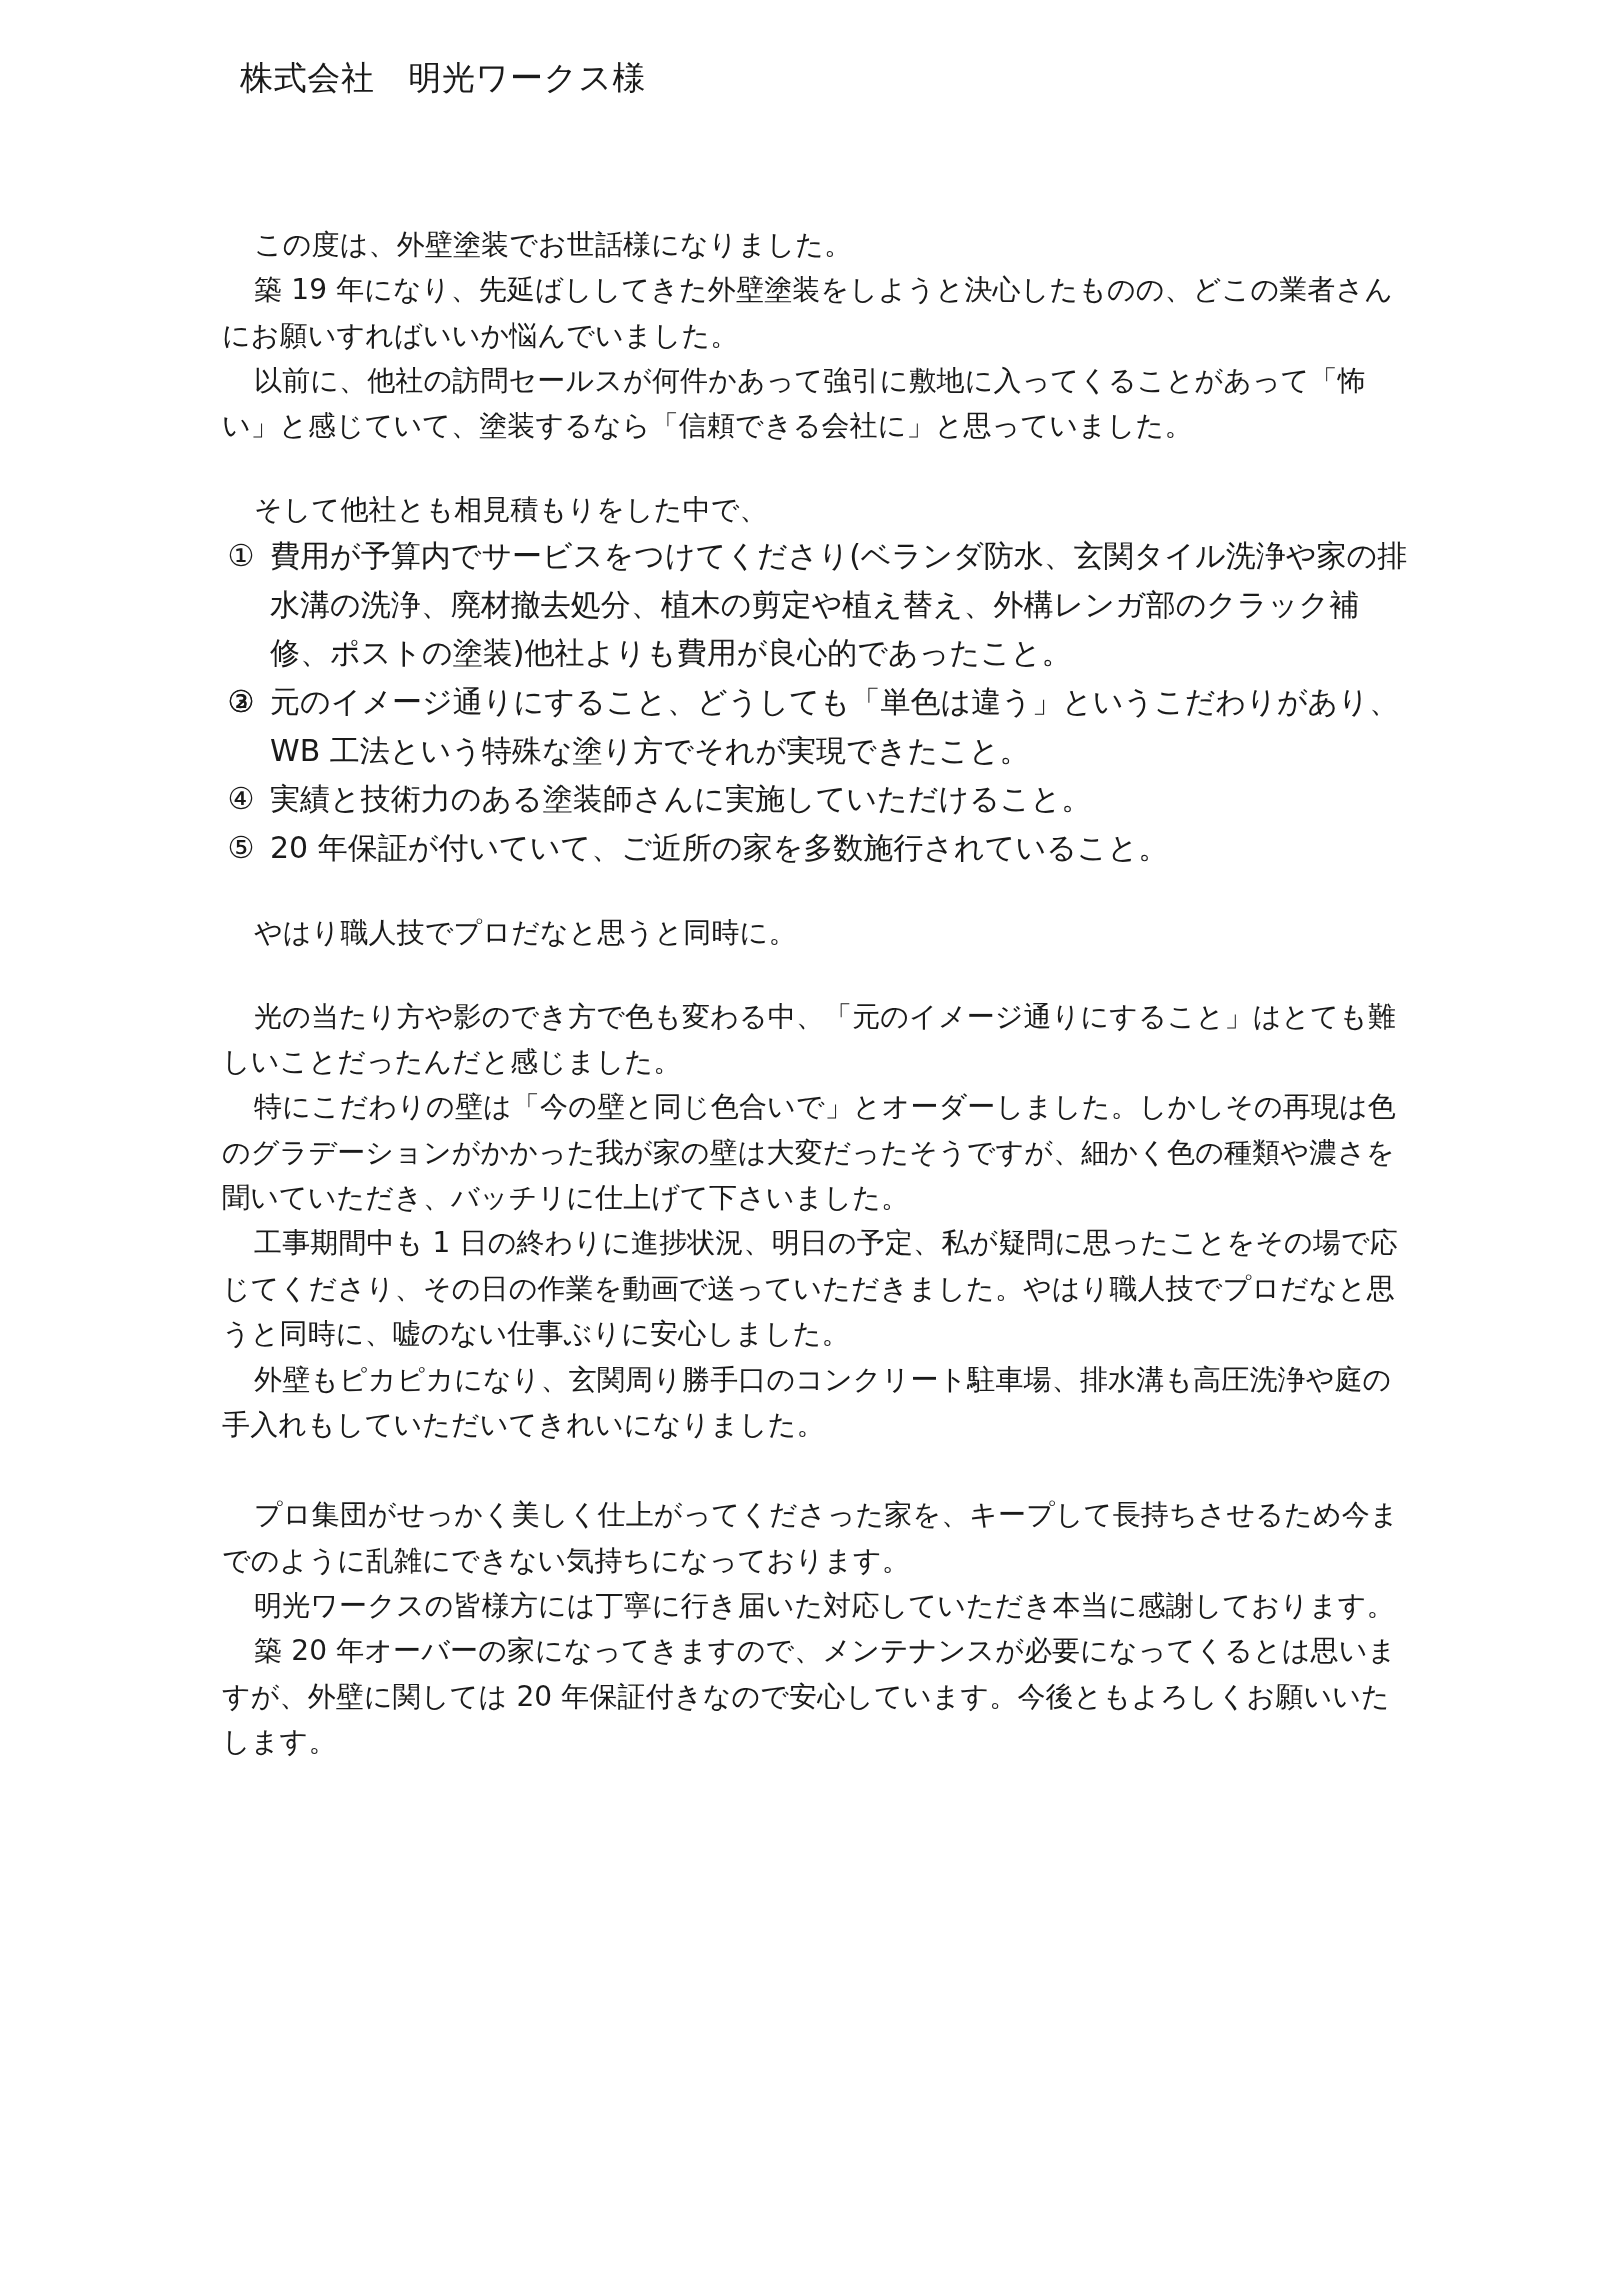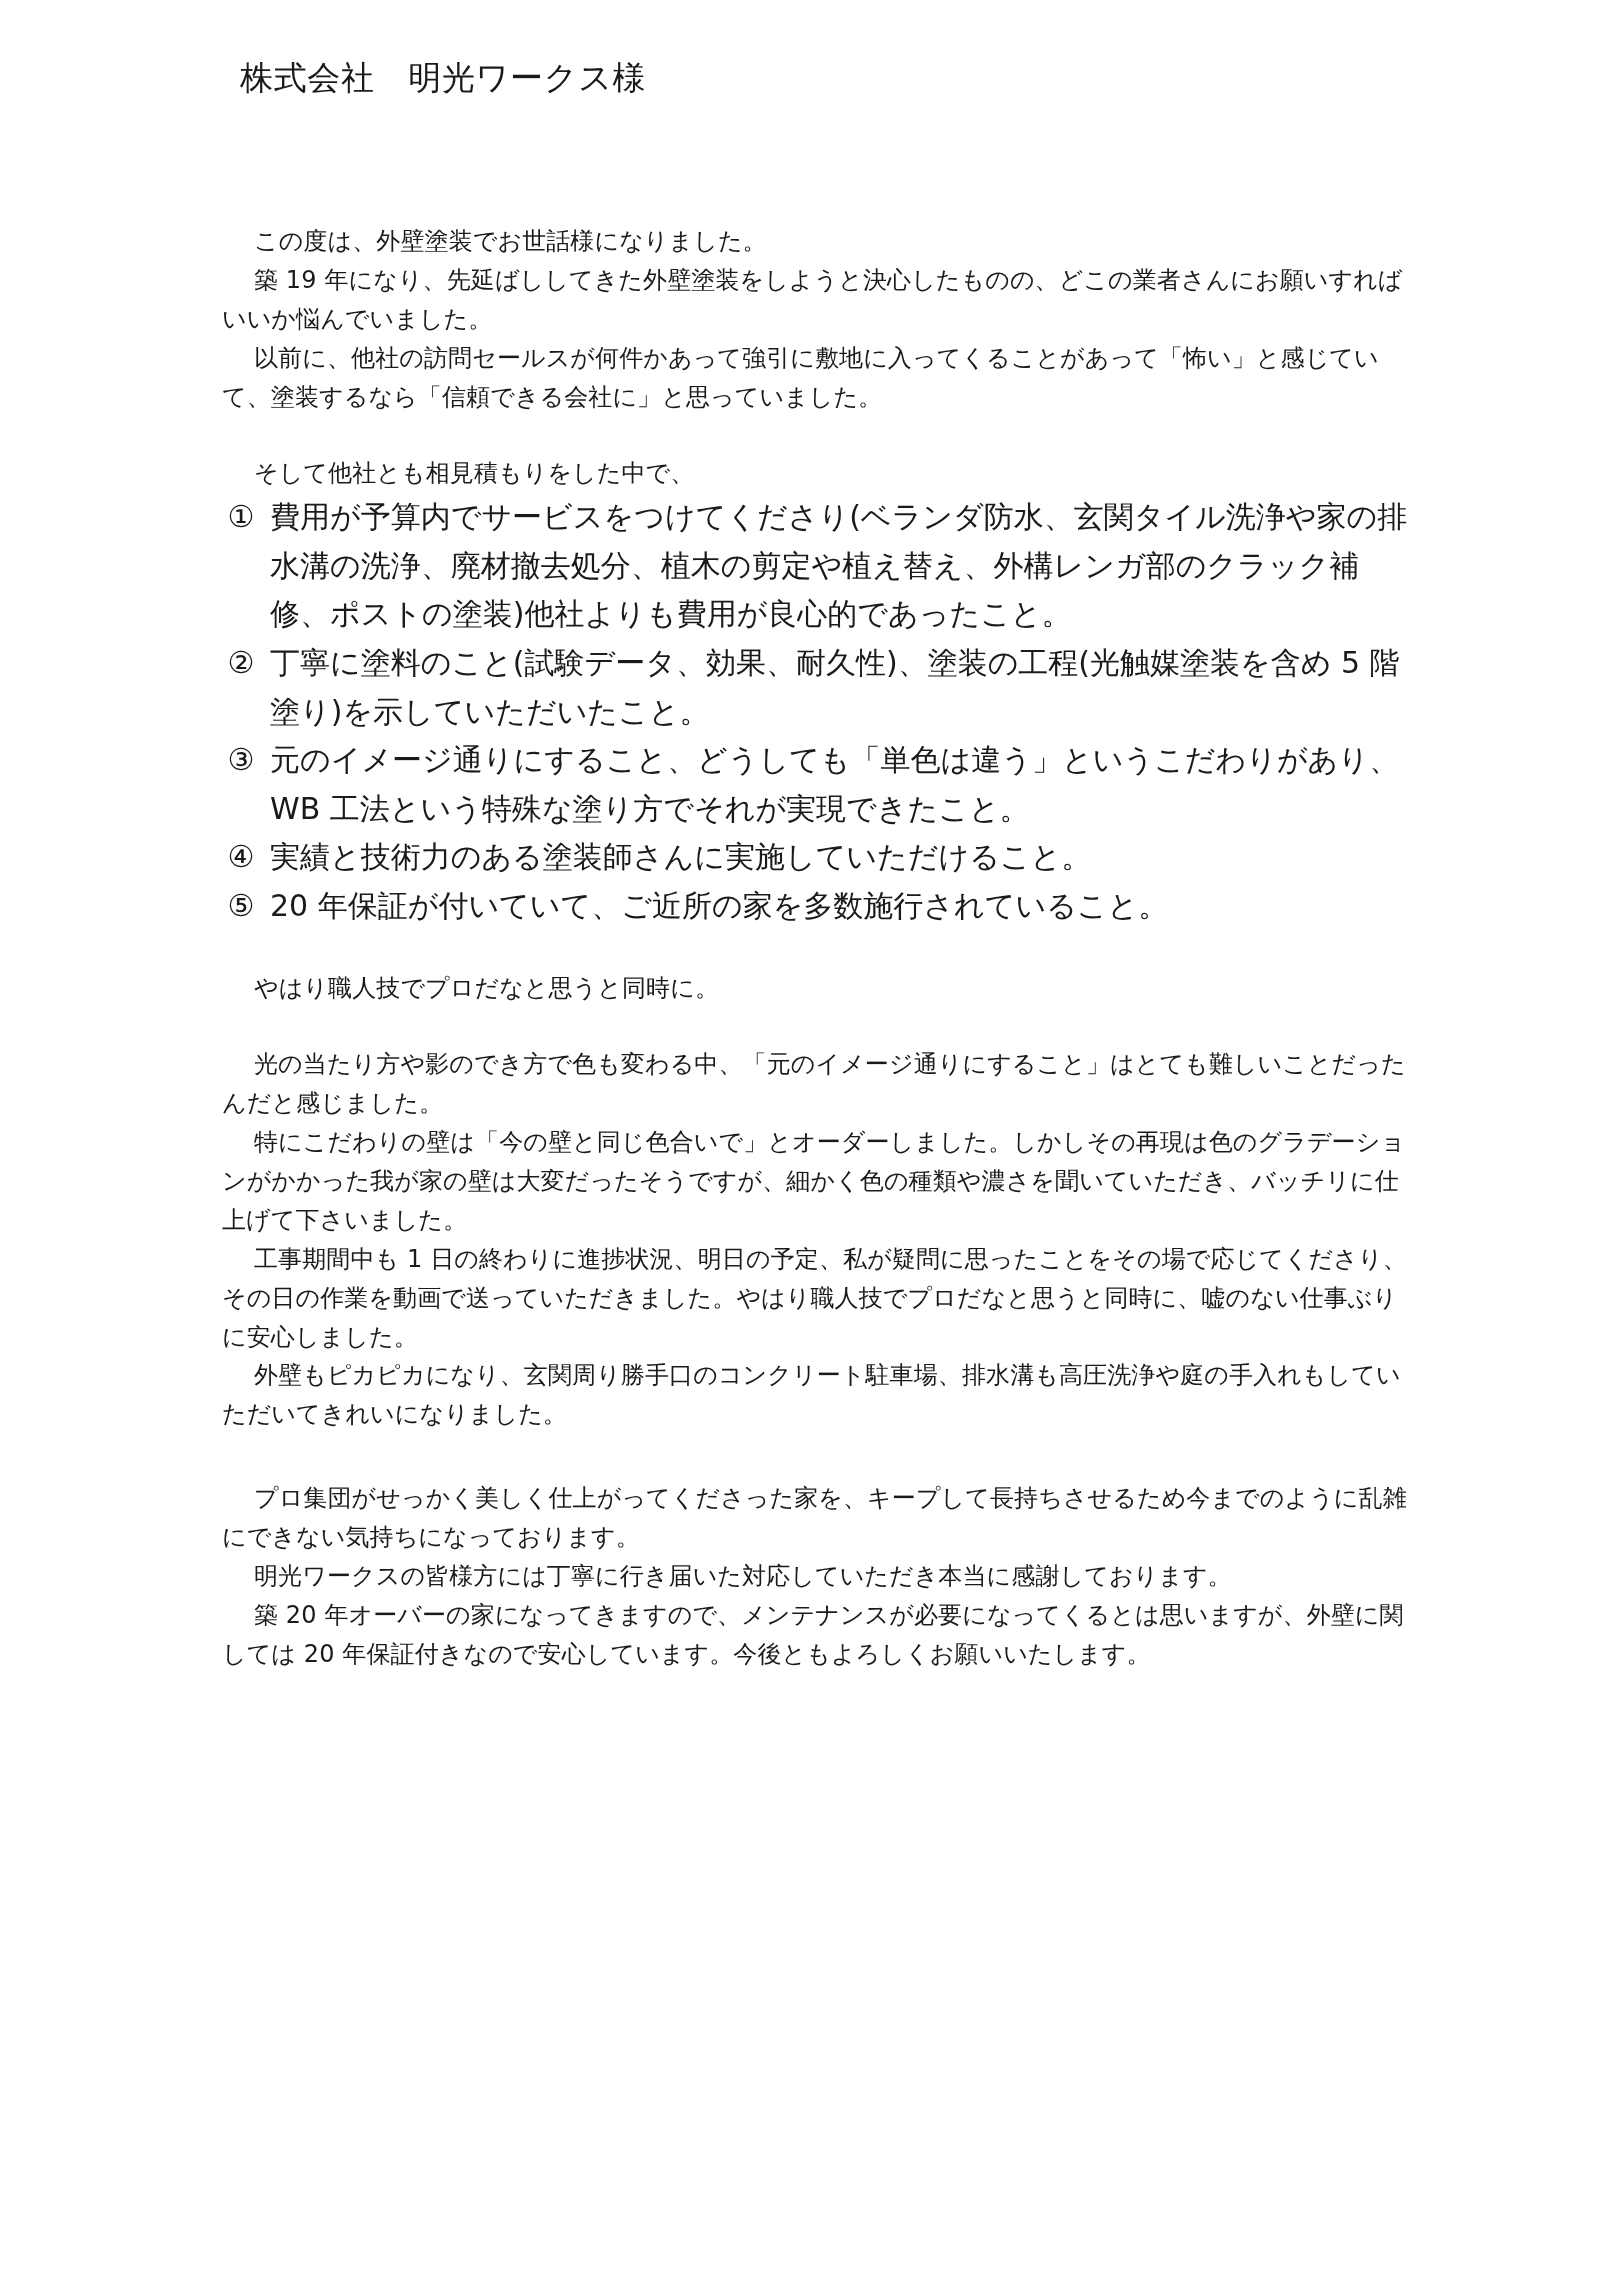--- a/index.html
+++ b/index.html
@@ -31,21 +31,21 @@
     white-space: pre;
   }
   .body-block {
     position: absolute;
     left: 222px;
     top: 222px;
     width: 1191px;
   }
   p.para {
     margin: 0;
-    font-size: 24px;
+    font-size: 28px;
     line-height: 1.62;
     text-indent: 0;
     letter-spacing: 0.005em;
   }
   p.indent {
     text-indent: 32px;
   }
   .spacer-md { height: 38px; }
   .spacer-lg { height: 45px; }
   ol.numbered {
@@ -83,21 +83,20 @@
 
     <p class="para indent">そして他社とも相見積もりをした中で、</p>
 
     <ol class="numbered">
       <li>
         <span class="marker">①</span>
         <span>費用が予算内でサービスをつけてくださり(ベランダ防水、玄関タイル洗浄や家の排水溝の洗浄、廃材撤去処分、植木の剪定や植え替え、外構レンガ部のクラック補修、ポストの塗装)他社よりも費用が良心的であったこと。</span>
       </li>
       <li>
         <span class="marker">②</span>
-        <span>丁寧に塗料のこと(試験データ、効果、耐久性)、塗装の工程(光触媒塗装を含め 5 階塗り)を示していただいたこと。</span>
       </li>
       <li>
         <span class="marker">③</span>
         <span>元のイメージ通りにすること、どうしても「単色は違う」というこだわりがあり、WB 工法という特殊な塗り方でそれが実現できたこと。</span>
       </li>
       <li>
         <span class="marker">④</span>
         <span>実績と技術力のある塗装師さんに実施していただけること。</span>
       </li>
       <li>

